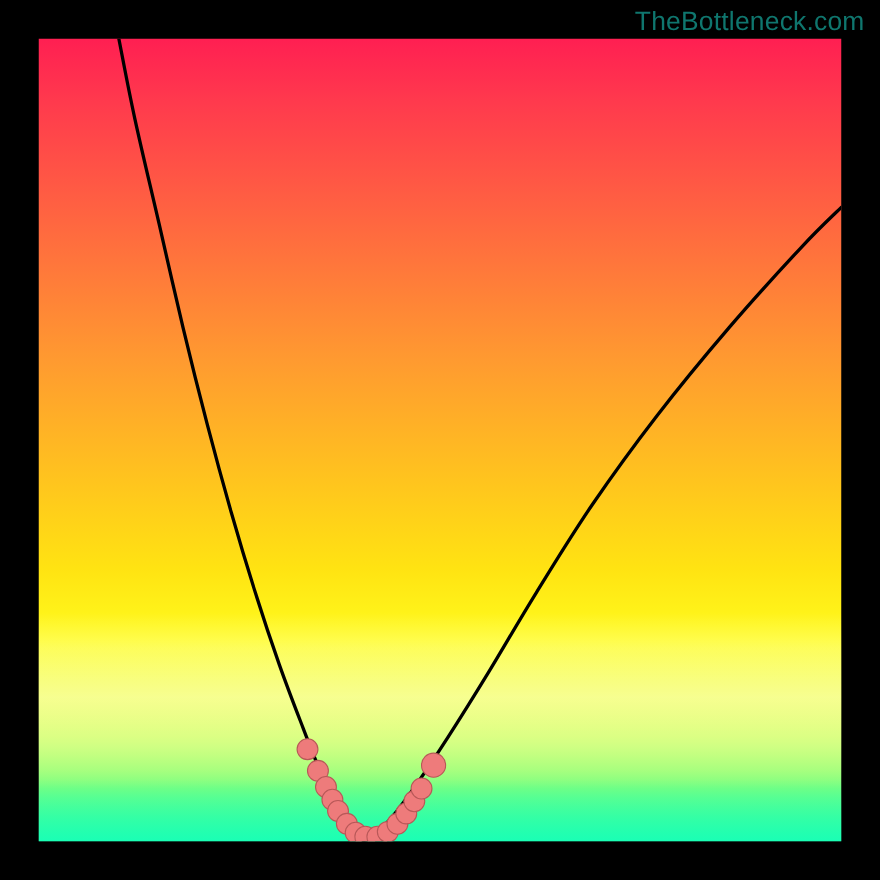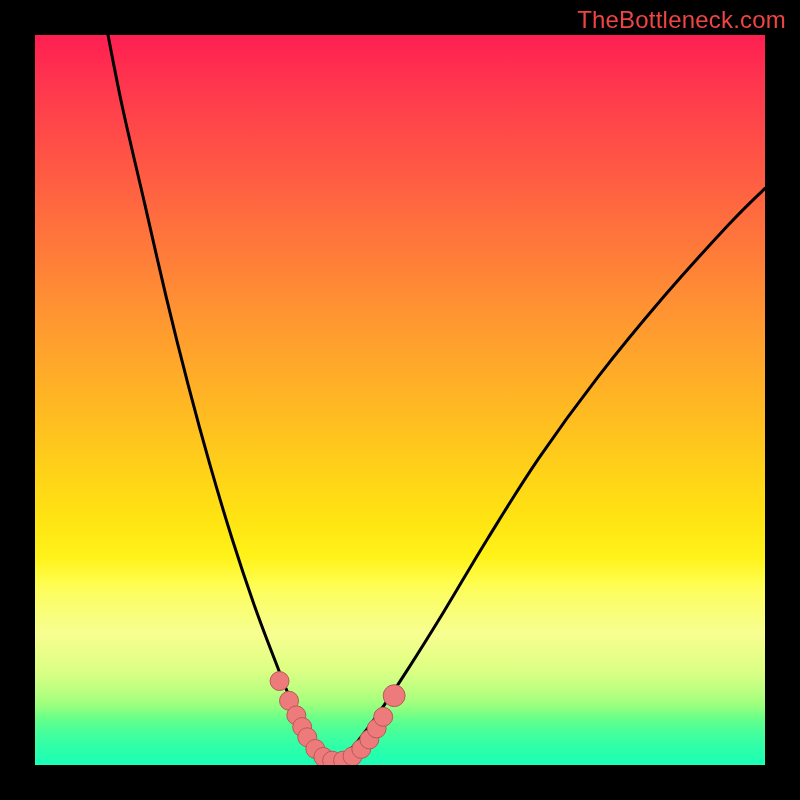--- a/index.html
+++ b/index.html
@@ -14,21 +14,21 @@
   .frame {
     position: relative;
     width: 800px;
     height: 800px;
     background: #000;
   }
   .watermark {
     position: absolute;
     top: 6px;
     right: 14px;
-    color: #ef4444;
+    color: #0f766e;
     font-size: 24px;
     font-weight: 500;
     letter-spacing: 0.2px;
     z-index: 50;
   }
   .plot-area {
     position: absolute;
     left: 35px;
     top: 35px;
     width: 730px;

